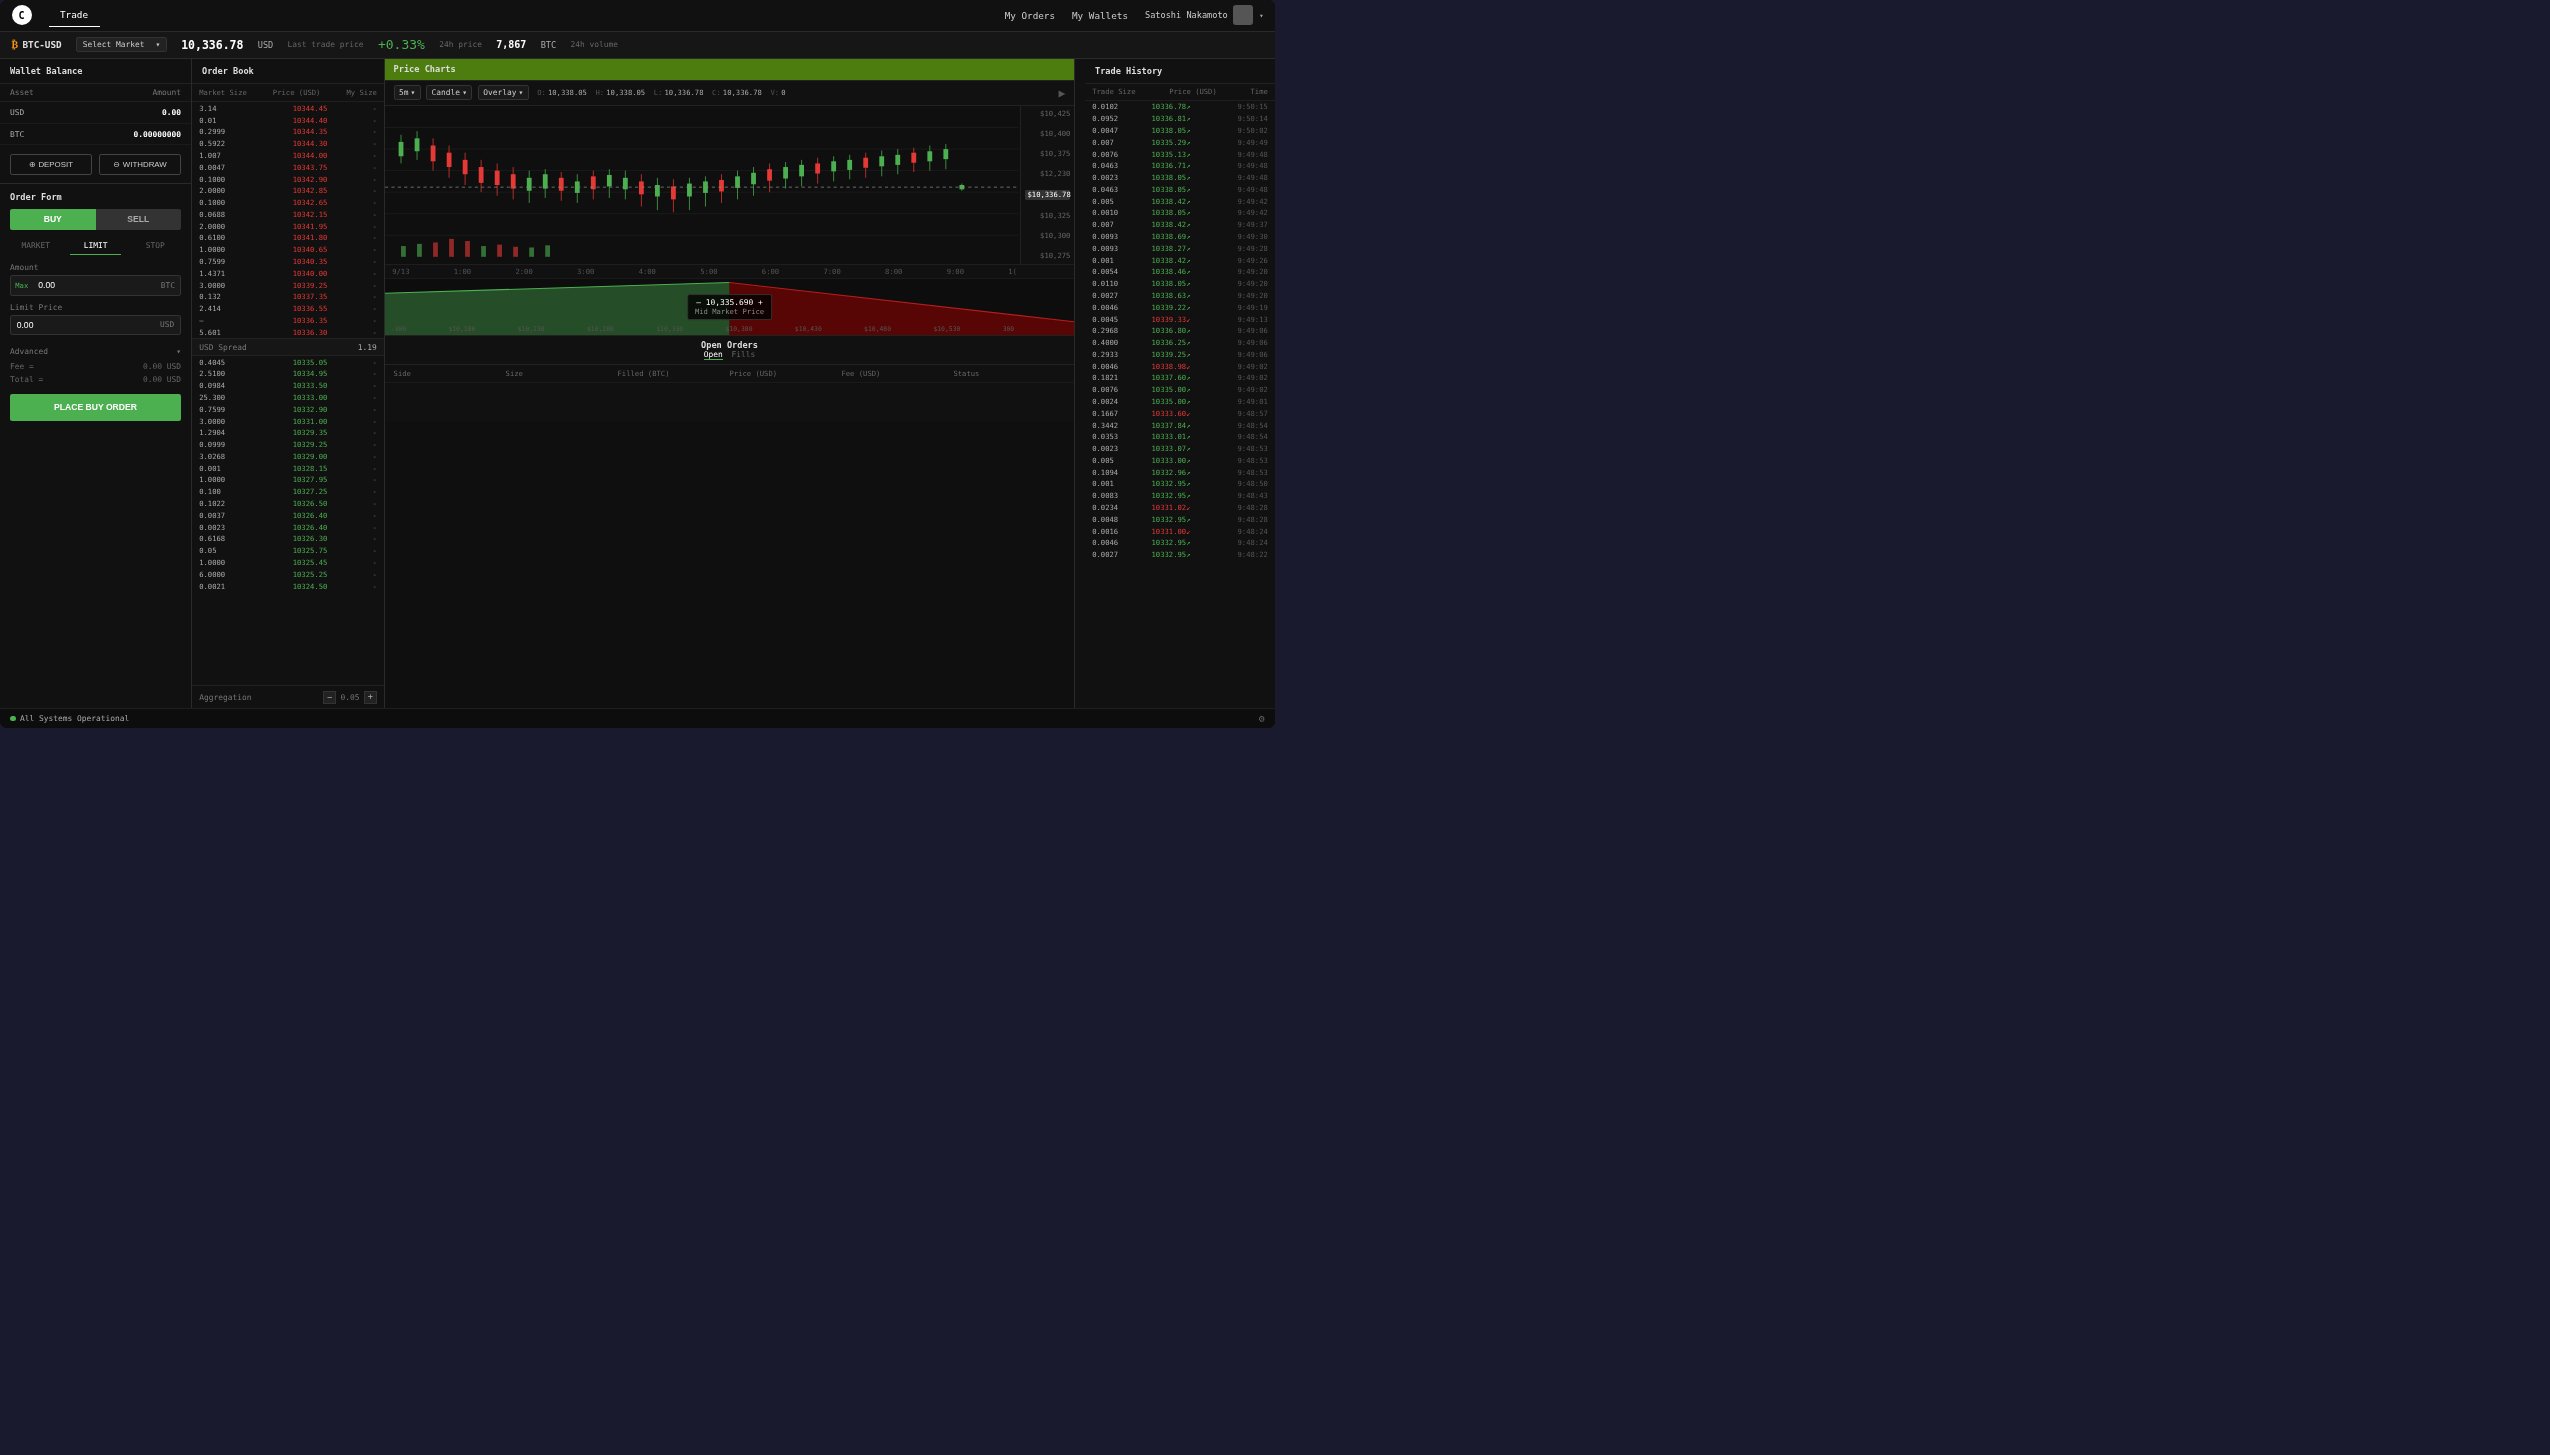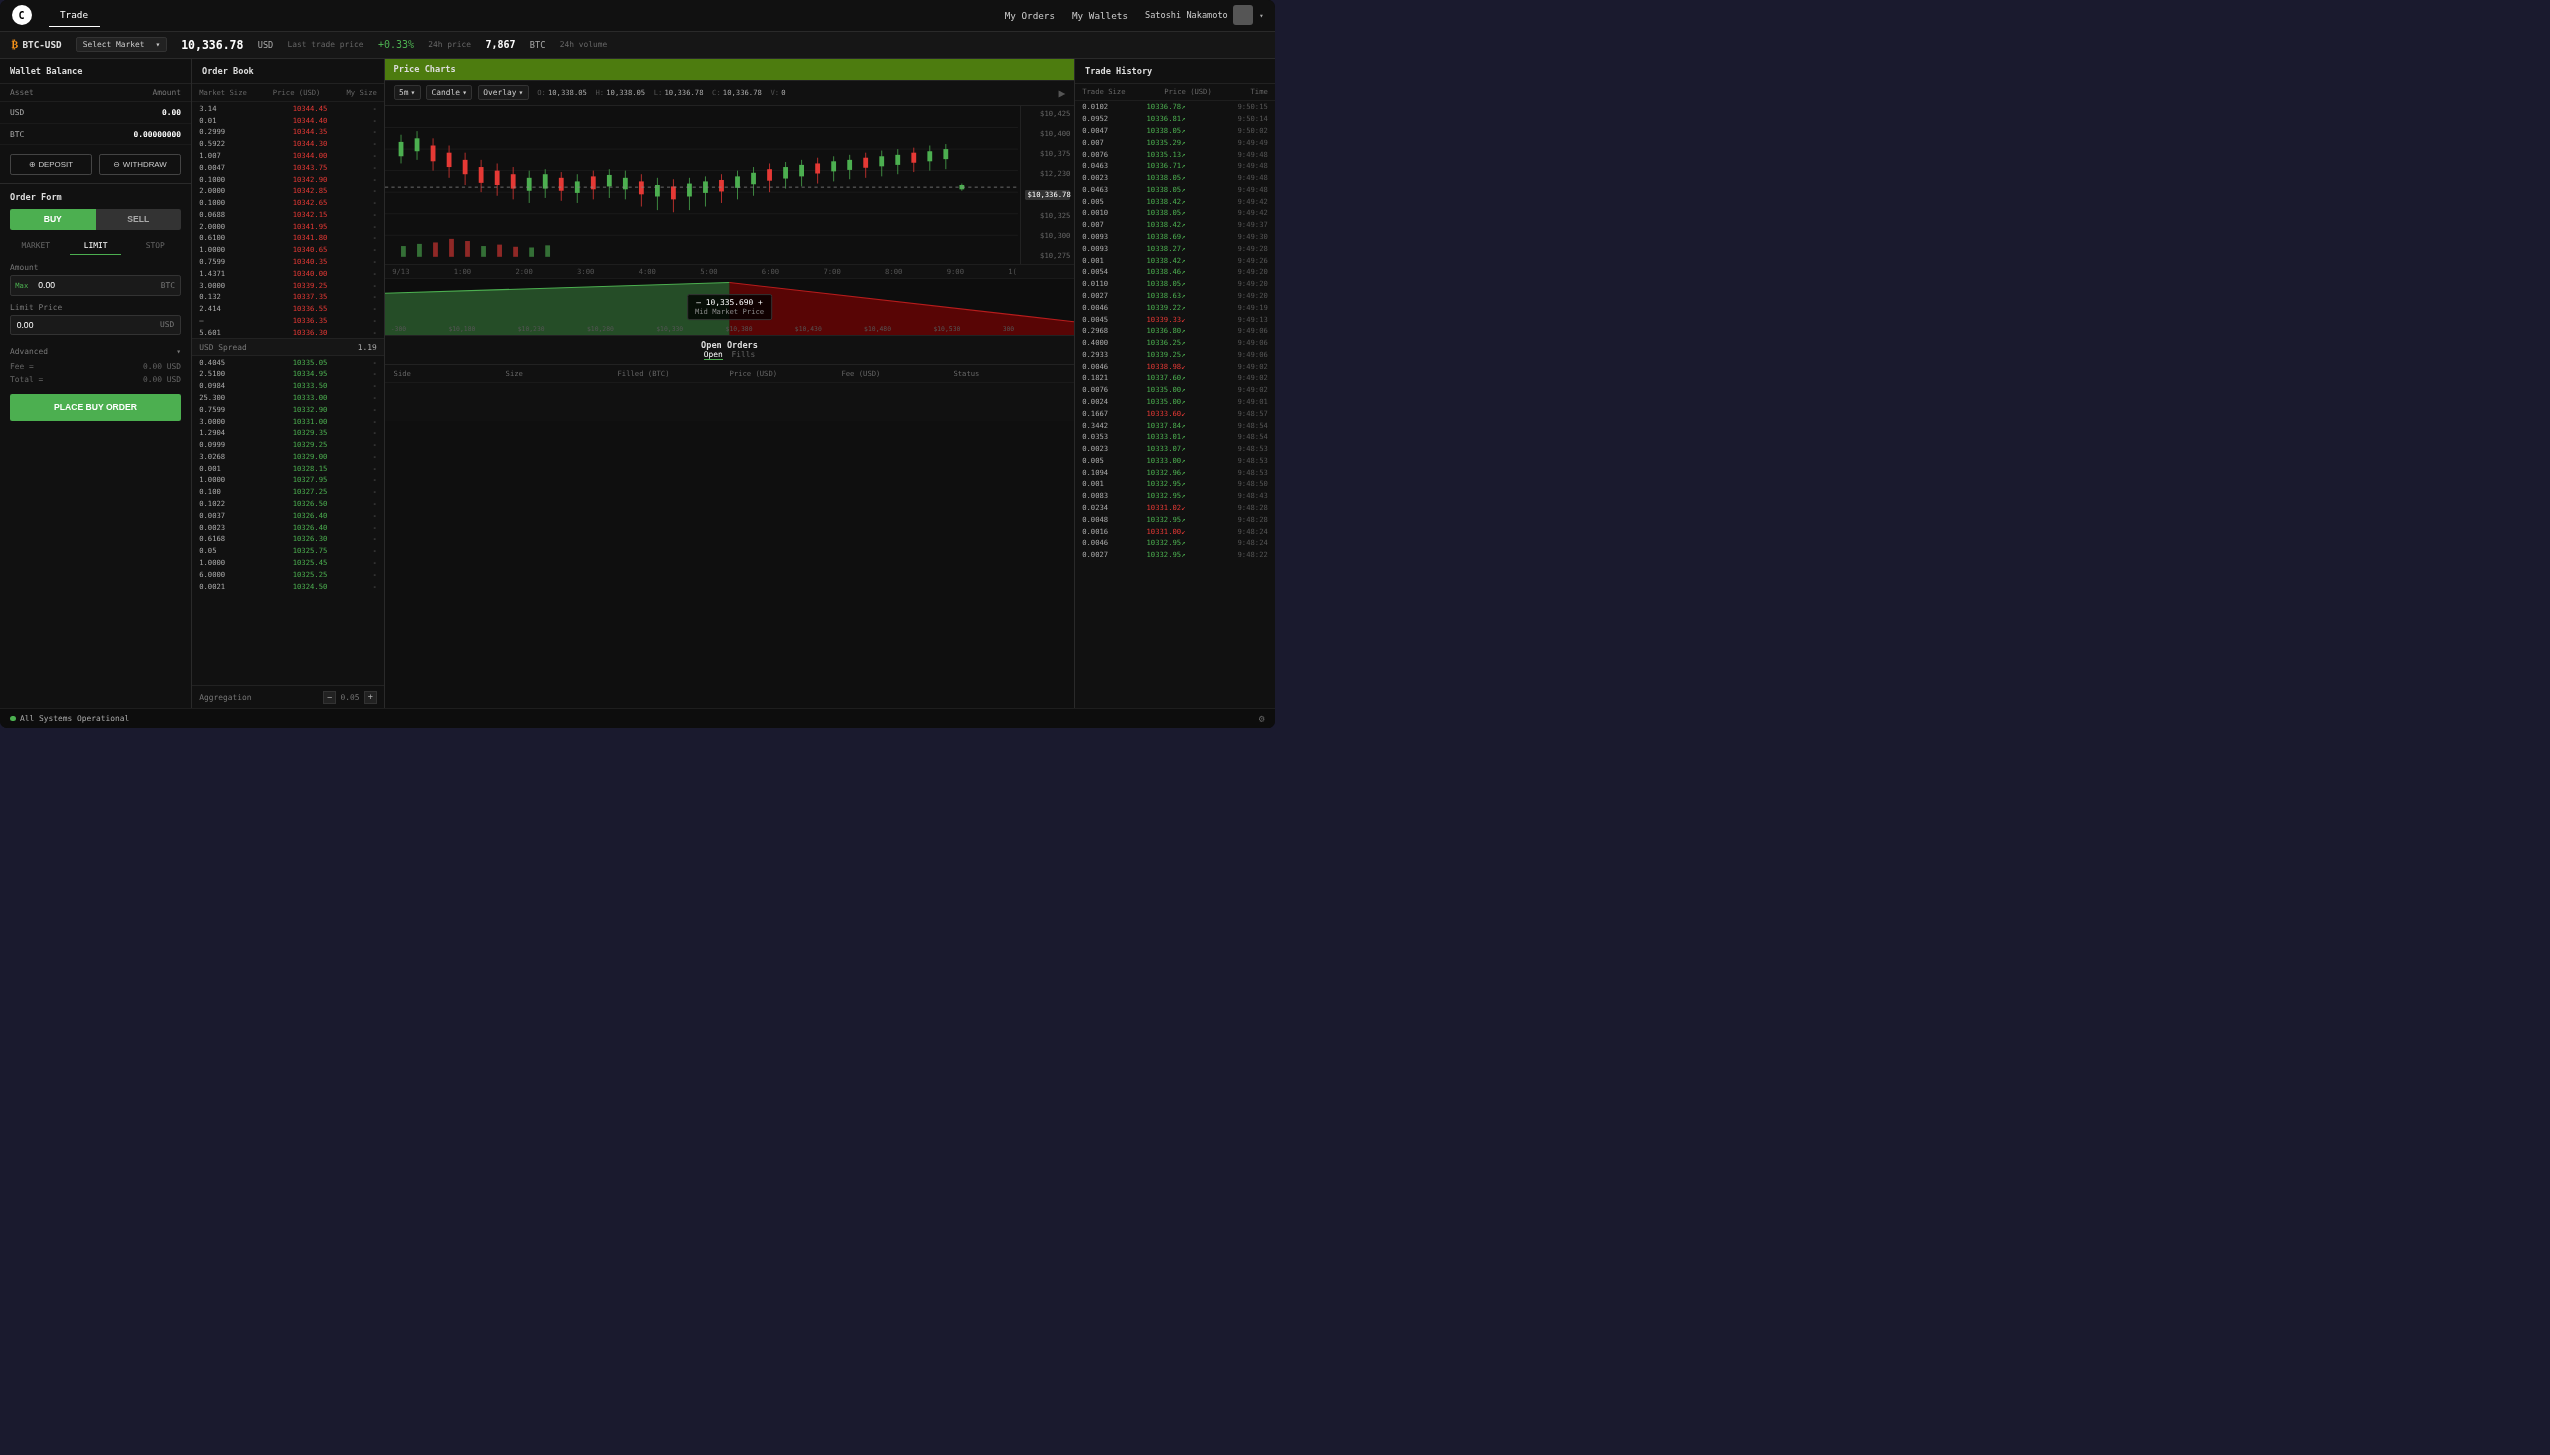--- a/index.html
+++ b/index.html
@@ -114,21 +114,21 @@
       border-radius: 2.1px;
       font-size: 7.9px;
       cursor: pointer;
       display: flex;
       align-items: center;
       gap: 11px;
     }
     .price-main { font-size: 11.5px; font-weight: bold; color: #fff; }
     .price-currency { color: #aaa; font-size: 8.6px; }
     .price-label { color: #666; font-size: 7.9px; }
-    .price-change-pos { color: #4caf50; font-size: 10px; }
+    .price-change-pos { color: #4caf50; font-size: 13px; }
     .volume-num { font-size: 10px; font-weight: bold; color: #fff; }
 
     
     .main-layout {
       display: flex;
       flex: 1;
       overflow: hidden;
     }
 
     
@@ -522,20 +522,21 @@
 
     
     .trade-history-panel {
       width: 201px;
       background: #111;
       border-left: 0.7px solid #2a2a2a;
       display: flex;
       flex-direction: column;
       flex-shrink: 0;
       overflow: hidden;
+      padding-left: 10px;
     }
     .th-header-row {
       display: flex;
       justify-content: space-between;
       padding: 3.6px 7.2px;
       color: #666;
       font-size: 7.2px;
       border-bottom: 0.7px solid #1e1e1e;
     }
     .th-row {

